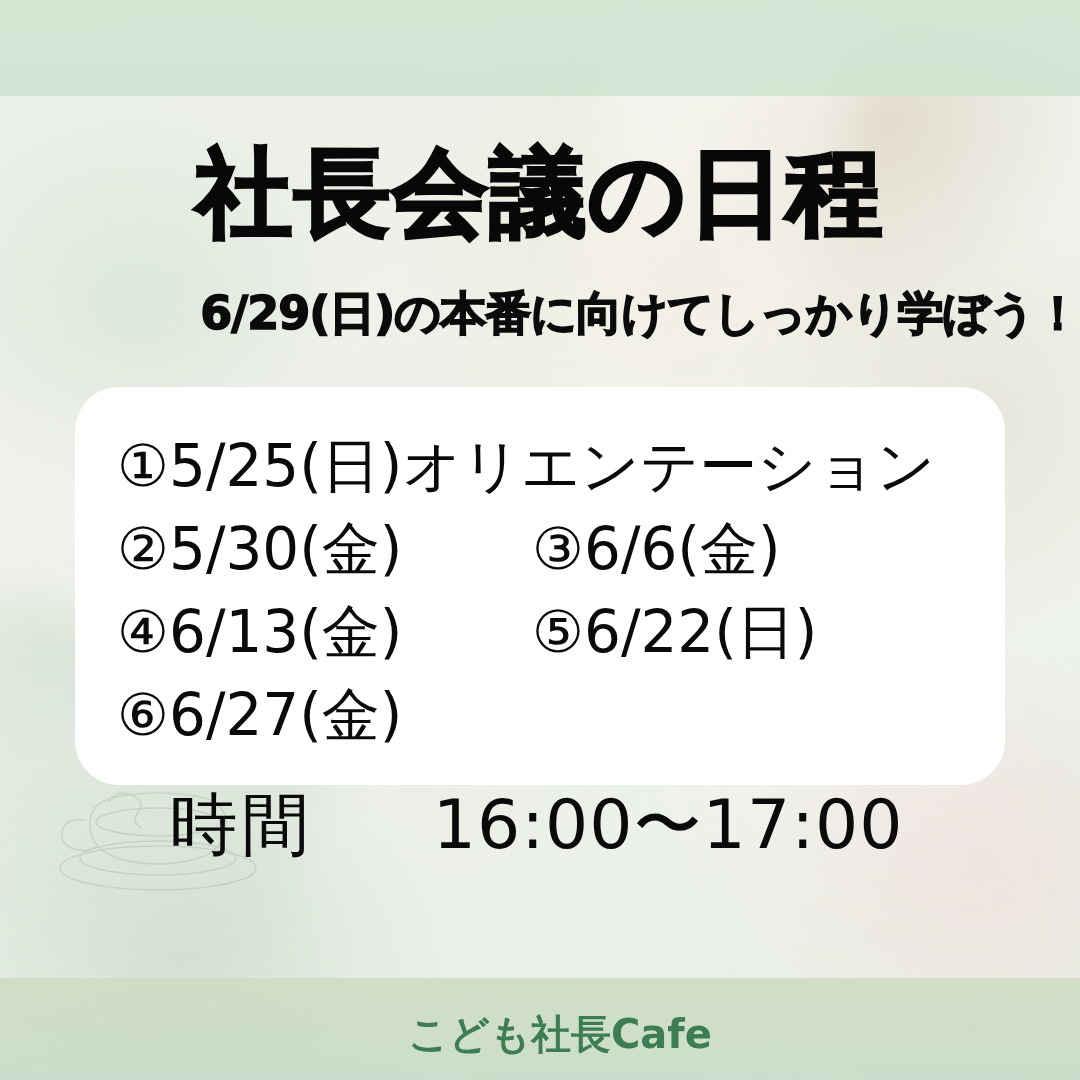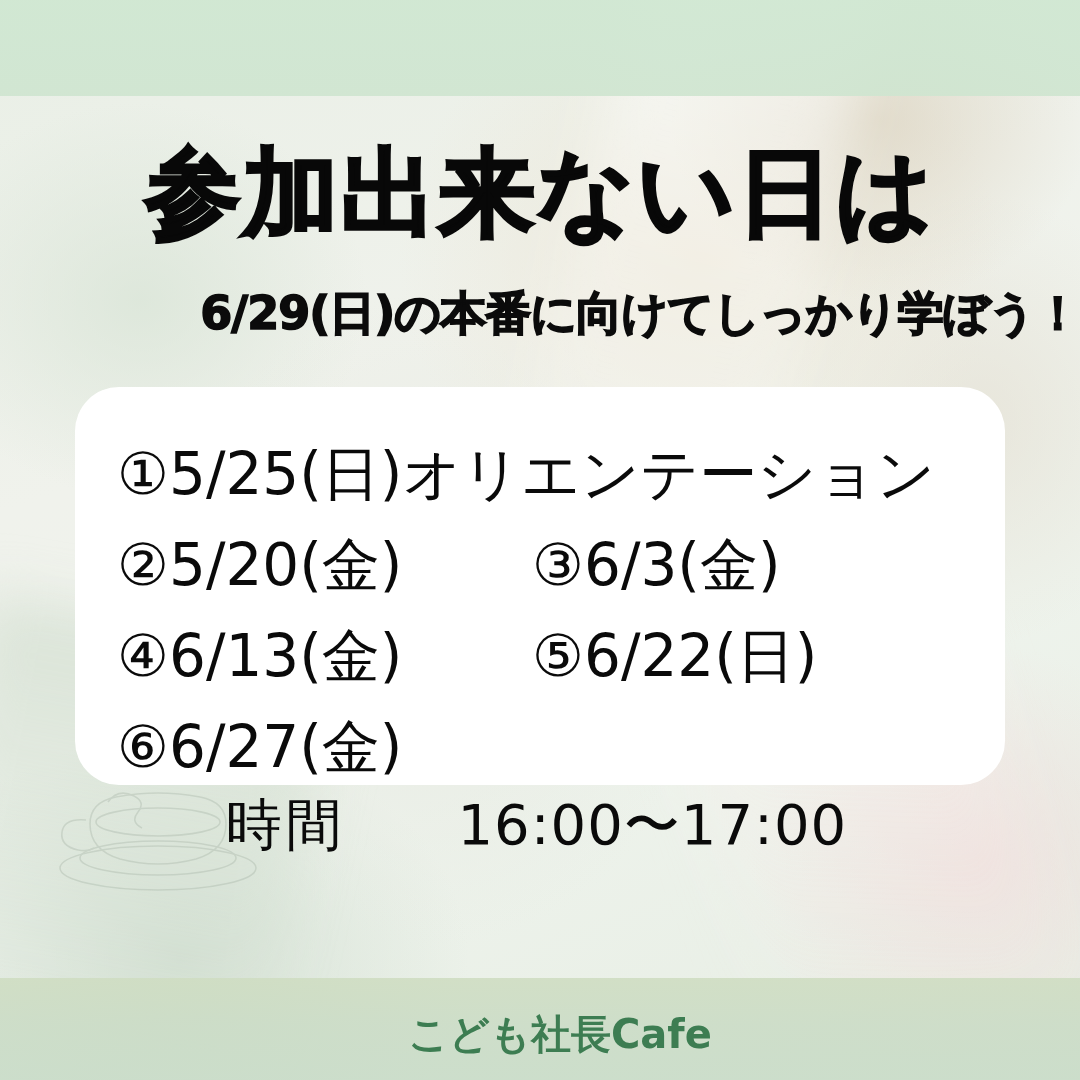--- a/index.html
+++ b/index.html
@@ -134,34 +134,33 @@
   }
   .sched-row {
     display: flex;
     align-items: baseline;
     height: 83px;
     font-size: 58px;
     line-height: 83px;
     color: #0a0a0a;
     font-weight: 400;
     white-space: nowrap;
-    margin-top: 8px;
   }
   .sched-cell { display: block; }
   .sched-cell.col-a { width: 415px; flex: 0 0 415px; }
   .sched-cell.col-b { flex: 0 0 auto; }
   .sched-cell.wide  { flex: 1 1 auto; }
 
   
   .time-line {
     position: absolute;
     left: 0; top: 793px;
     width: 1073px;
     text-align: center;
-    font-size: 56px;
+    font-size: 68px;
     line-height: 64px;
     color: #0a0a0a;
     white-space: nowrap;
   }
   .time-label { letter-spacing: 4px; }
   .time-gap { display: inline-block; width: 76px; }
   .time-value { letter-spacing: 1px; }
 
   .note-line {
     position: absolute;
@@ -207,33 +206,33 @@
       <path d="M42 52 q0 -22 26 -27 q42 -8 84 0 q26 5 26 27 q0 26 -30 35 q-38 10 -76 0 q-30 -9 -30 -35 Z"></path>
       <path d="M38 48 q-22 -2 -24 12 q-2 14 16 18 q10 2 16 -2"></path>
       <path d="M60 30 q10 -14 26 -6 q12 6 4 16 q-8 10 4 16"></path>
       <ellipse cx="110" cy="50" rx="62" ry="14"></ellipse>
     </g>
   </svg>
 
   <div class="band-top"></div>
   <div class="band-bottom"></div>
 
-  <div class="title">参加出来ない日は</div>
+  <div class="title">社長会議の日程</div>
   <div class="subtitle">6/29(日)の本番に向けてしっかり学ぼう！</div>
 
   <div class="card">
     <div class="schedule">
 
       <div class="sched-row">
         <span class="sched-cell wide">①5/25(日)オリエンテーション</span>
       </div>
 
       <div class="sched-row">
-        <span class="sched-cell col-a">②5/20(金)</span>
-        <span class="sched-cell col-b">③6/3(金)</span>
+        <span class="sched-cell col-a">②5/30(金)</span>
+        <span class="sched-cell col-b">③6/6(金)</span>
       </div>
 
       <div class="sched-row">
         <span class="sched-cell col-a">④6/13(金)</span>
         <span class="sched-cell col-b">⑤6/22(日)</span>
       </div>
 
       <div class="sched-row">
         <span class="sched-cell wide">⑥6/27(金)</span>
       </div>

